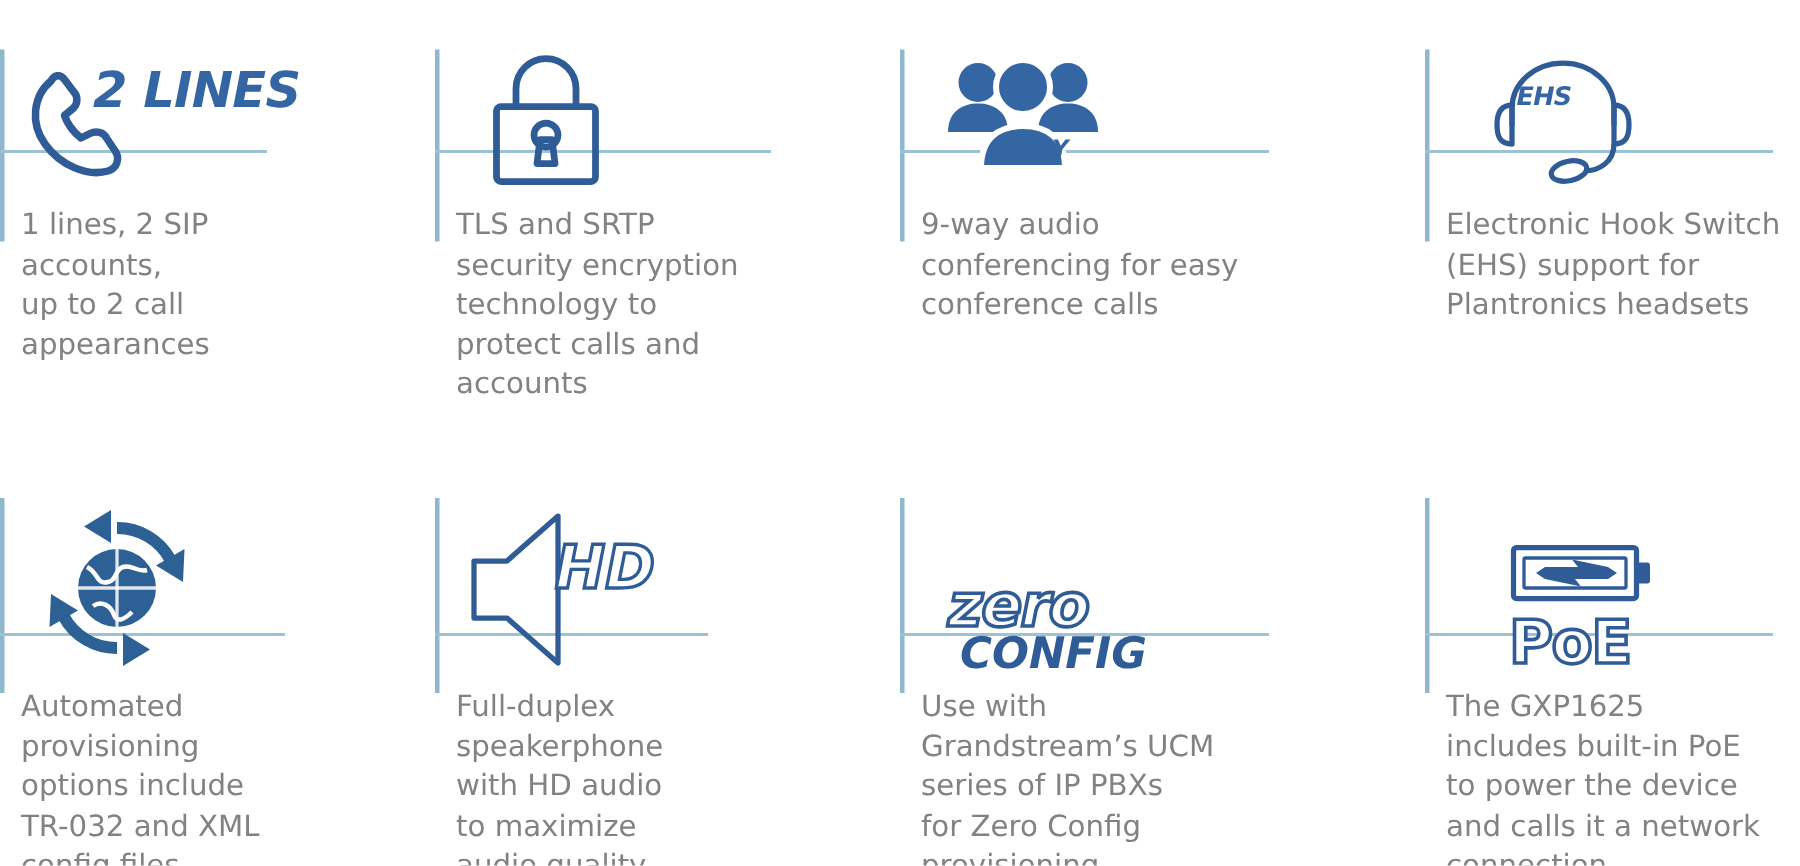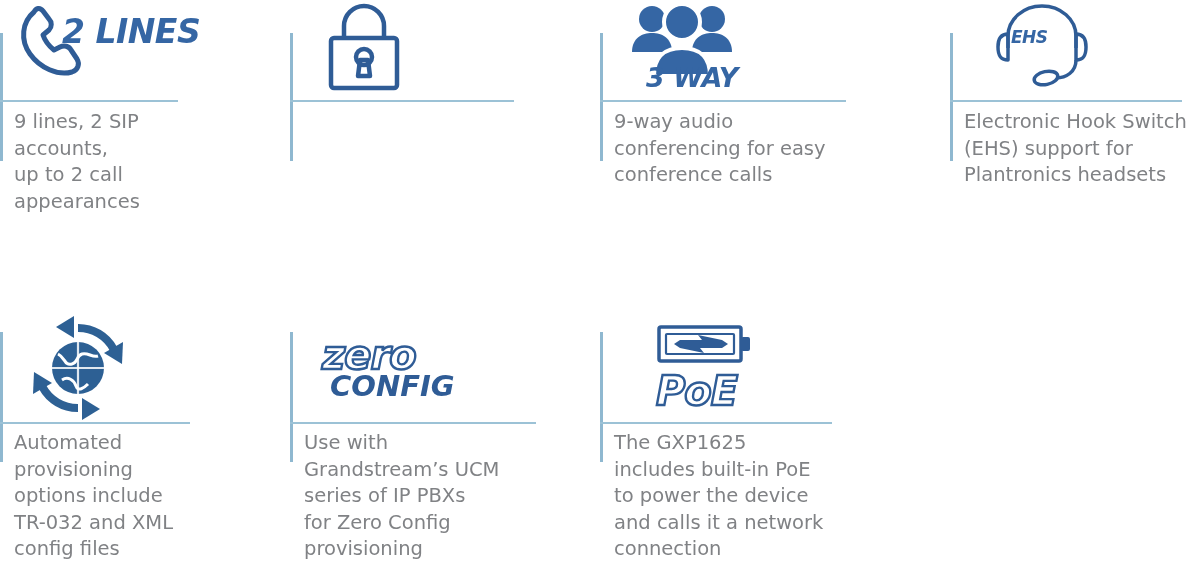--- a/index.html
+++ b/index.html
@@ -26,22 +26,23 @@
     left: 0;
     width: 3px;
     background: #8fb8d0;
   }
   .row-top .v-rule { top: 33px; height: 128px; }
   .row-bottom .v-rule { top: 32px; height: 130px; }
 
   .icon-area {
     position: relative;
     display: flex;
-    align-items: flex-start;
+    align-items: flex-end;
     justify-content: flex-start;
+    margin-top: 28px;
   }
   .row-top .icon-area { height: 100px; }
   .row-bottom .icon-area { height: 122px; }
 
   .h-rule {
     position: absolute;
     left: 0;
     height: 2px;
     background: #9cc2d6;
   }
@@ -72,52 +73,57 @@
 
   <div class="feature-cell row-top">
     <div class="v-rule"></div>
     <div class="h-rule" style="width:178px"></div>
     <div class="icon-area">
       <svg width="180" height="86" viewBox="0 0 180 86">
         <path d="M20 12 C8 22 6 40 16 54 C26 68 44 76 58 72 C64 70 66 64 63 59 L57 50 C55 46 50 45 46 47 L40 50 C35 46 31 41 29 35 L35 30 C38 27 38 22 35 19 L29 11 C26 7 22 8 20 12 Z" fill="none" stroke="#2f5c96" stroke-width="5" stroke-linejoin="round" stroke-linecap="round"></path>
       </svg>
       <div style="position:absolute;left:48px;top:12px;font-size:33px;" class="blue-text">2 LINES</div>
     </div>
-    <div class="desc">9 lines, 2 SIP
+    <div class="desc">1 lines, 2 SIP
 accounts,
 up to 2 call
 appearances</div>
   </div>
 
   <div class="feature-cell row-top">
     <div class="v-rule"></div>
     <div class="h-rule" style="width:224px"></div>
     <div class="icon-area">
       <svg width="100" height="95" viewBox="0 0 100 95" style="margin-left:10px">
         <path d="M30 40 V26 A20 20 0 0 1 70 26 V40" fill="none" stroke="#2f5c96" stroke-width="4.5"></path>
         <rect x="17" y="38" width="66" height="50" rx="3" fill="none" stroke="#2f5c96" stroke-width="4.5"></rect>
         <circle cx="50" cy="57" r="8" fill="none" stroke="#2f5c96" stroke-width="4.5"></circle>
         <path d="M46 60 L44 76 H56 L54 60 Z" fill="none" stroke="#2f5c96" stroke-width="4.5" stroke-linejoin="round"></path>
       </svg>
     </div>
+    <div class="desc">TLS and SRTP
+security encryption
+technology to
+protect calls and
+accounts</div>
   </div>
 
   <div class="feature-cell row-top">
     <div class="v-rule"></div>
     <div class="h-rule" style="width:246px"></div>
     <div class="icon-area">
       <svg width="120" height="92" viewBox="0 0 120 92" style="margin-left:8px">
         <circle cx="30" cy="19" r="13" fill="#3566a4"></circle>
         <path d="M10 52 C10 38 20 33 30 33 C40 33 50 38 50 52 Z" fill="#3566a4"></path>
         <circle cx="90" cy="19" r="13" fill="#3566a4"></circle>
         <path d="M70 52 C70 38 80 33 90 33 C100 33 110 38 110 52 Z" fill="#3566a4"></path>
         <circle cx="60" cy="22" r="18" fill="#3566a4" stroke="#ffffff" stroke-width="4"></circle>
         <path d="M32 76 C32 56 44 48 60 48 C76 48 88 56 88 76 Z" fill="#3566a4" stroke="#ffffff" stroke-width="4"></path>
       </svg>
-      <div style="position:absolute;left:32px;top:62px;font-size:27px;font-style:italic;" class="blue-text">3 WAY</div>
+      <div style="position:absolute;left:48px;top:62px;font-size:15px;font-style:italic;" class="blue-text">3 WAY</div>
     </div>
     <div class="desc">9-way audio
 conferencing for easy
 conference calls</div>
   </div>
 
   <div class="feature-cell row-top">
     <div class="v-rule"></div>
     <div class="h-rule" style="width:232px"></div>
     <div class="icon-area">
@@ -155,20 +161,36 @@
         </g>
       </svg>
     </div>
     <div class="desc">Automated
 provisioning
 options include
 TR-032 and XML
 config files</div>
   </div>
 
+  <div class="feature-cell row-bottom">
+    <div class="v-rule"></div>
+    <div class="h-rule" style="width:182px;top:122px"></div>
+    <div class="icon-area">
+      <svg width="160" height="112" viewBox="0 0 160 112" style="margin-left:6px;margin-top:12px">
+        <path d="M62 6 L28 36 H6 V74 H28 L62 104 Z" fill="none" stroke="#2f5c96" stroke-width="3.5" stroke-linejoin="round"></path>
+      </svg>
+      <div style="position:absolute;left:66px;top:28px;font-size:40px;color:#ffffff;-webkit-text-stroke:2.2px #2f5c96;font-weight:bold;font-style:italic;letter-spacing:0px;">HD</div>
+    </div>
+    <div class="desc">Full-duplex
+speakerphone
+with HD audio
+to maximize
+audio quality
+and clarity</div>
+  </div>
 
   <div class="feature-cell row-bottom">
     <div class="v-rule"></div>
     <div class="h-rule" style="width:246px;top:122px"></div>
     <div class="icon-area">
       <div style="margin-left:18px;margin-top:38px;">
         <div style="font-size:40px;line-height:34px;color:#ffffff;-webkit-text-stroke:2.4px #2f5c96;font-weight:bold;font-style:italic;letter-spacing:-1px;">zero</div>
         <div style="font-size:29px;line-height:29px;color:#2f5c96;font-weight:bold;font-style:italic;letter-spacing:0px;margin-left:8px;">CONFIG</div>
       </div>
     </div>
@@ -183,21 +205,21 @@
     <div class="v-rule"></div>
     <div class="h-rule" style="width:232px;top:122px"></div>
     <div class="icon-area">
       <div style="margin-left:42px;margin-top:22px;">
         <svg width="100" height="44" viewBox="0 0 100 44">
           <rect x="3" y="5" width="82" height="34" rx="2" fill="none" stroke="#2f5c96" stroke-width="3.5"></rect>
           <rect x="10" y="12" width="68" height="20" rx="1" fill="none" stroke="#2f5c96" stroke-width="2.2"></rect>
           <rect x="85" y="15" width="9" height="14" rx="2" fill="#2f5c96"></rect>
           <path d="M24 26 L18 22 L24 18 L46 18 L42 13 L66 18 L72 22 L66 26 L44 26 L48 31 Z" fill="#2f5c96"></path>
         </svg>
-        <div style="font-size:40px;line-height:42px;color:#ffffff;-webkit-text-stroke:2.4px #2f5c96;font-weight:bold;font-style:italic;letter-spacing:-1px;margin-top:4px;">PoE</div>
+        <div style="font-size:40px;line-height:42px;color:#ffffff;-webkit-text-stroke:2.4px #2f5c96;font-weight:bold;letter-spacing:-1px;margin-top:4px;">PoE</div>
       </div>
     </div>
     <div class="desc">The GXP1625
 includes built-in PoE
 to power the device
 and calls it a network
 connection</div>
   </div>
 
 </div>

